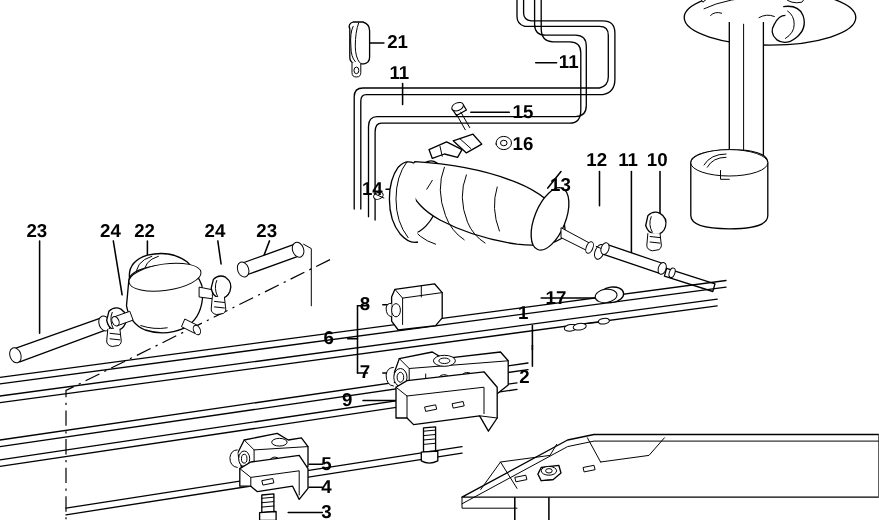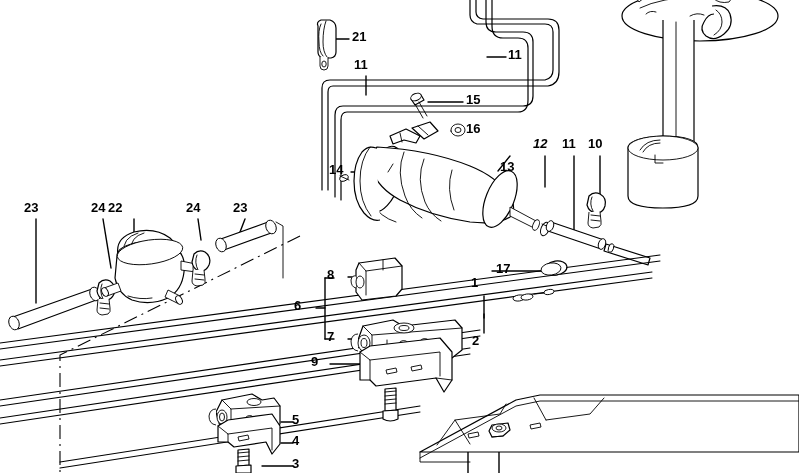--- a/index.html
+++ b/index.html
@@ -1,21 +1,21 @@
 <!DOCTYPE html>
 <html><head>
 <meta charset="utf-8">
 <title>Fuel Line Parts Diagram</title>
 <style>
   html,body{margin:0;padding:0;background:#ffffff;}
   body{font-family:"Liberation Sans",sans-serif;}
   #stage{position:relative;width:799px;height:473px;background:#fff;overflow:hidden;}
   #stage svg{position:absolute;left:0;top:0;width:799px;height:473px;}
   .cal{position:absolute;font-family:"Liberation Sans",sans-serif;font-weight:bold;
-       font-size:13px;color:#000;line-height:1;letter-spacing:0px;white-space:nowrap;}
+       font-size:17px;color:#000;line-height:1;letter-spacing:0px;white-space:nowrap;}
 </style>
 </head>
 <body>
 
 <div id="stage">
 
 <svg viewBox="0 0 799 473" xmlns="http://www.w3.org/2000/svg">
   <defs>
     <style>
       .ln{fill:none;stroke:#000;stroke-width:1.2;stroke-linecap:round;stroke-linejoin:round;}
@@ -380,28 +380,28 @@
 <div class="cal" style="left:472px;top:334px;">2</div>
 <div class="cal" style="left:292px;top:457px;">3</div>
 <div class="cal" style="left:292px;top:434px;">4</div>
 <div class="cal" style="left:292px;top:413px;">5</div>
 <div class="cal" style="left:294px;top:299px;">6</div>
 <div class="cal" style="left:327px;top:330px;">7</div>
 <div class="cal" style="left:327px;top:268px;">8</div>
 <div class="cal" style="left:311px;top:355px;">9</div>
 <div class="cal" style="left:588px;top:137px;">10</div>
 <div class="cal" style="left:562px;top:137px;">11</div>
-<div class="cal" style="left:533px;top:137px;font-style:italic;">12</div>
+<div class="cal" style="left:533px;top:137px;">12</div>
 <div class="cal" style="left:500px;top:137px;margin-top:23px;">13</div>
 <div class="cal" style="left:329px;top:163px;text-align:center;">14</div>
 <div class="cal" style="left:466px;top:93px;text-align:right;">15</div>
 <div class="cal" style="left:466px;top:122px;">16</div>
 <div class="cal" style="left:466px;top:262px;margin-left:30px;">17</div>
 <div class="cal" style="left:352px;top:30px;">21</div>
 <div class="cal" style="left:508px;top:48px;">11</div>
 <div class="cal" style="left:354px;top:58px;">11</div>
-<div class="cal" style="left:108px;top:201px;">22</div>
+<div class="cal" style="left:122px;top:201px;">22</div>
 <div class="cal" style="left:24px;top:201px;">23</div>
 <div class="cal" style="left:233px;top:201px;">23</div>
 <div class="cal" style="left:91px;top:201px;">24</div>
 <div class="cal" style="left:186px;top:201px;">24</div>
 
 </div>
 
 </body></html>

